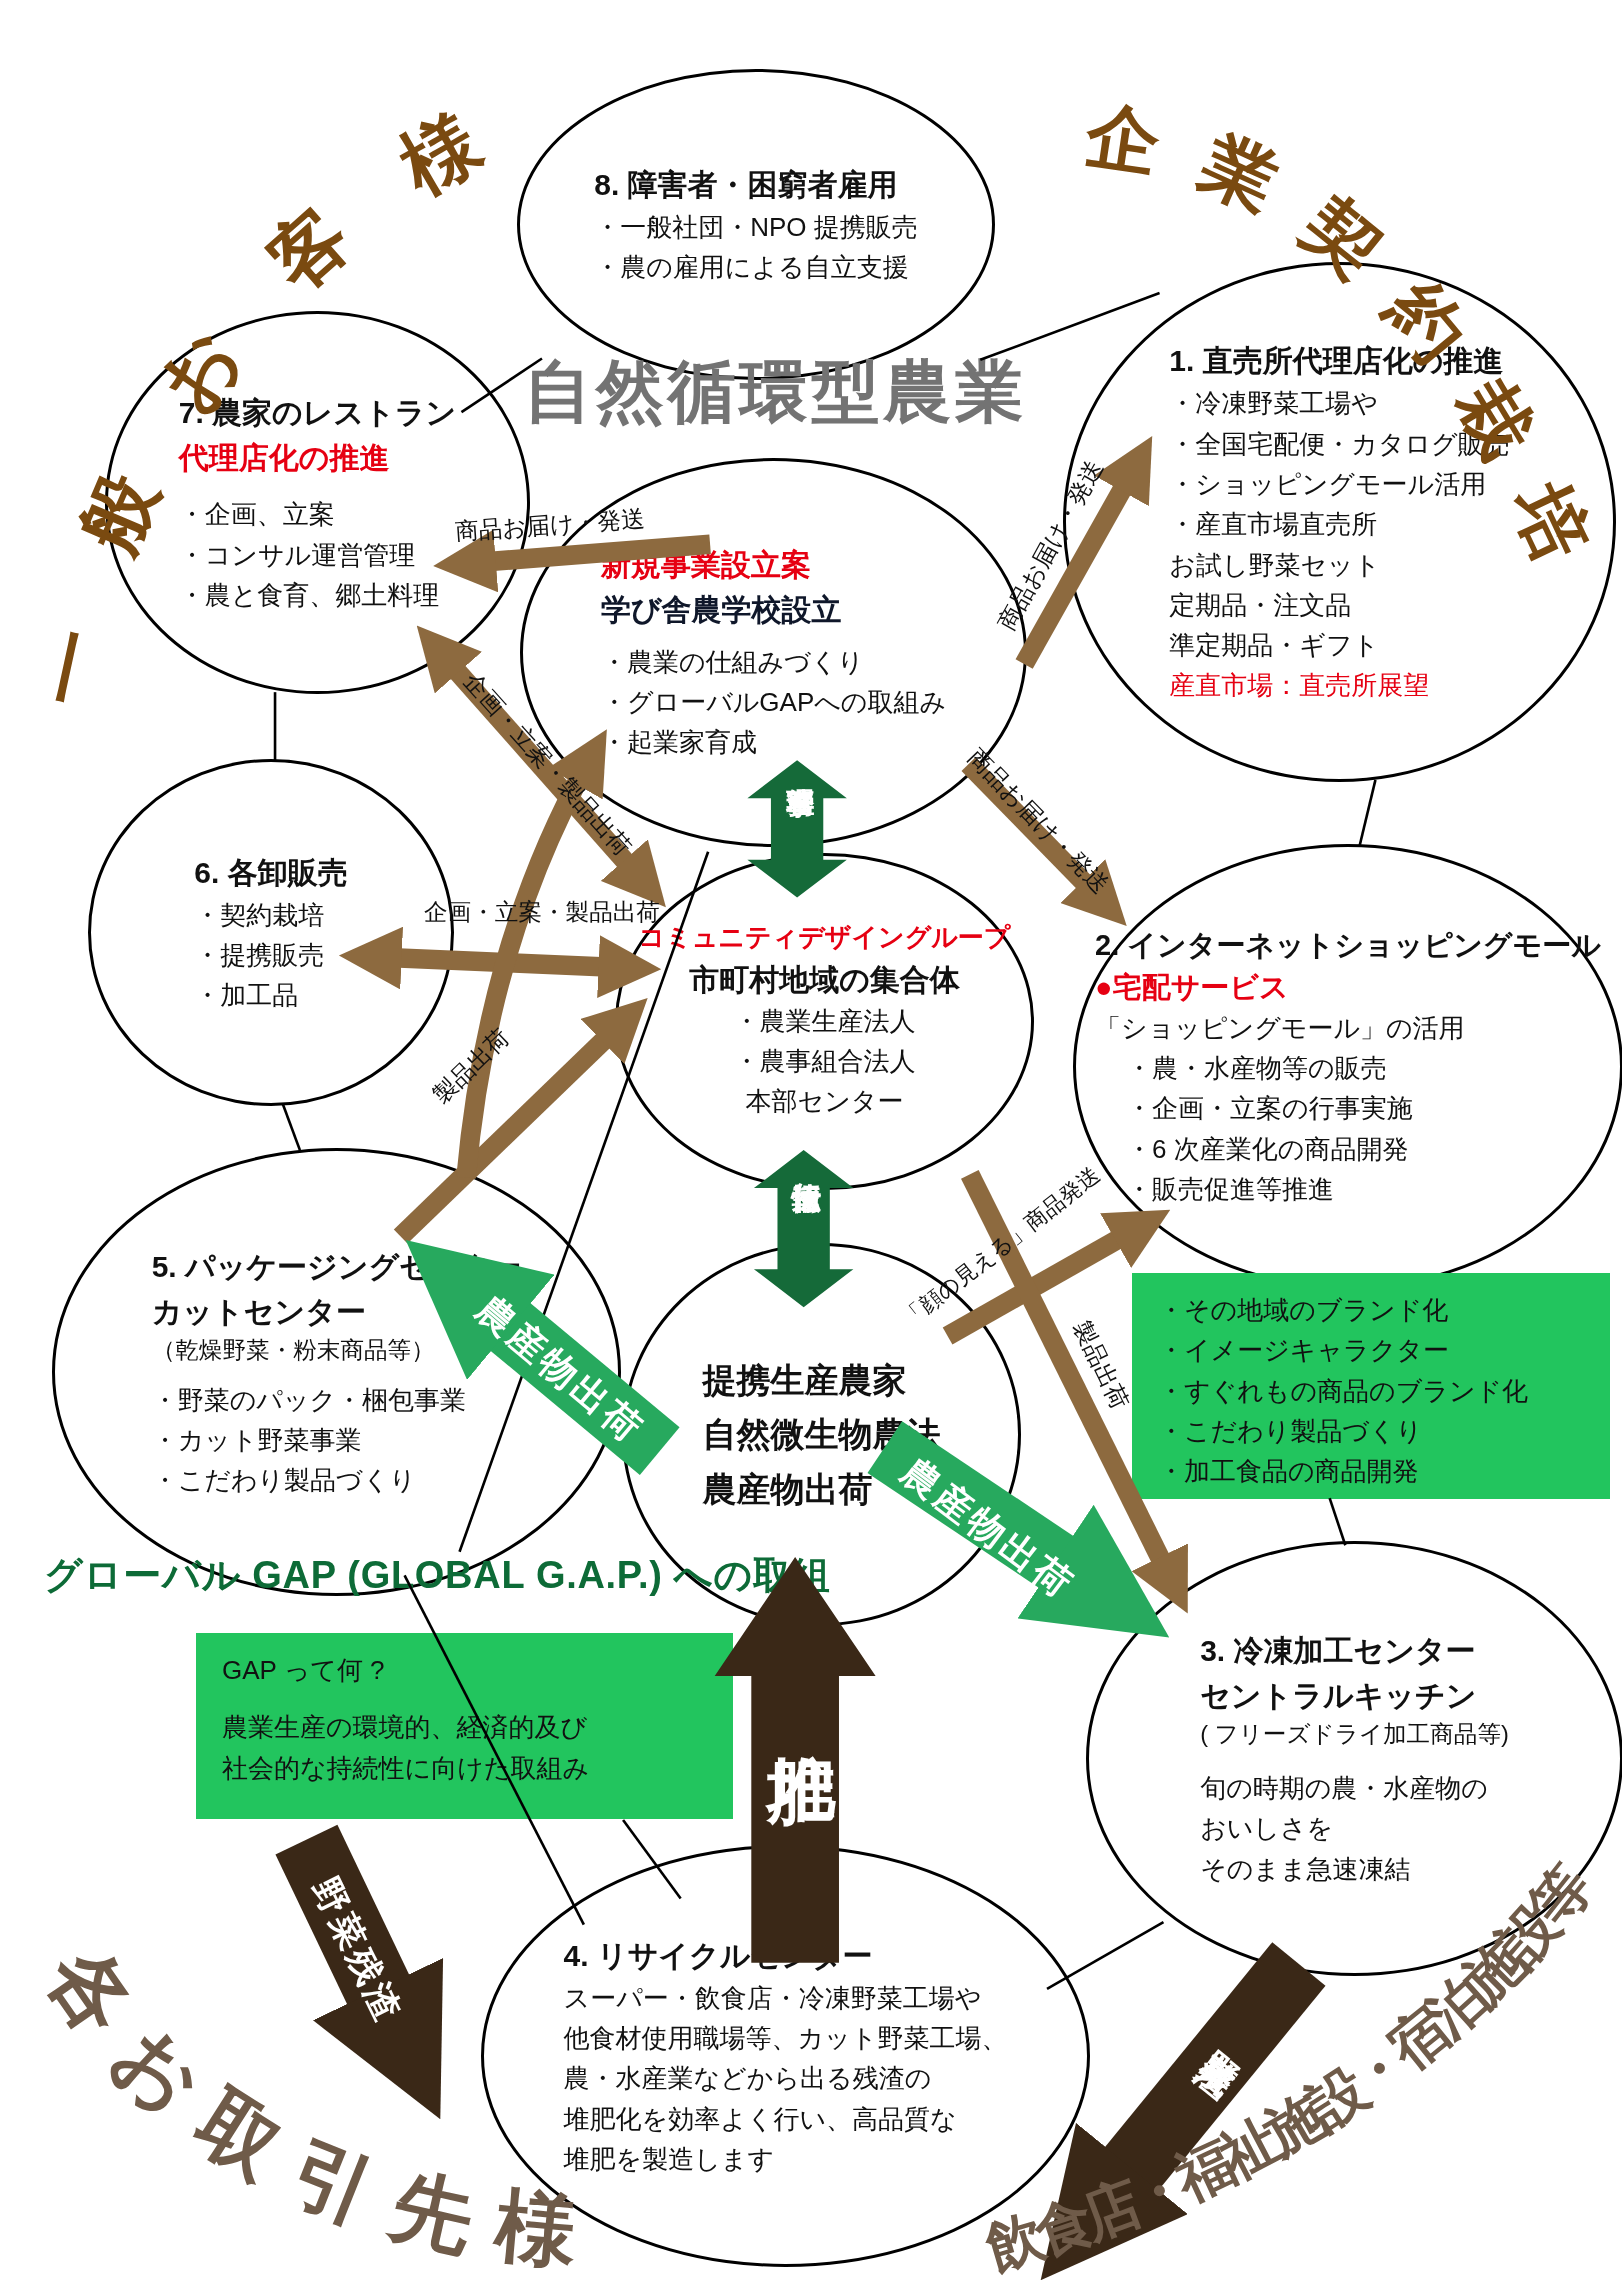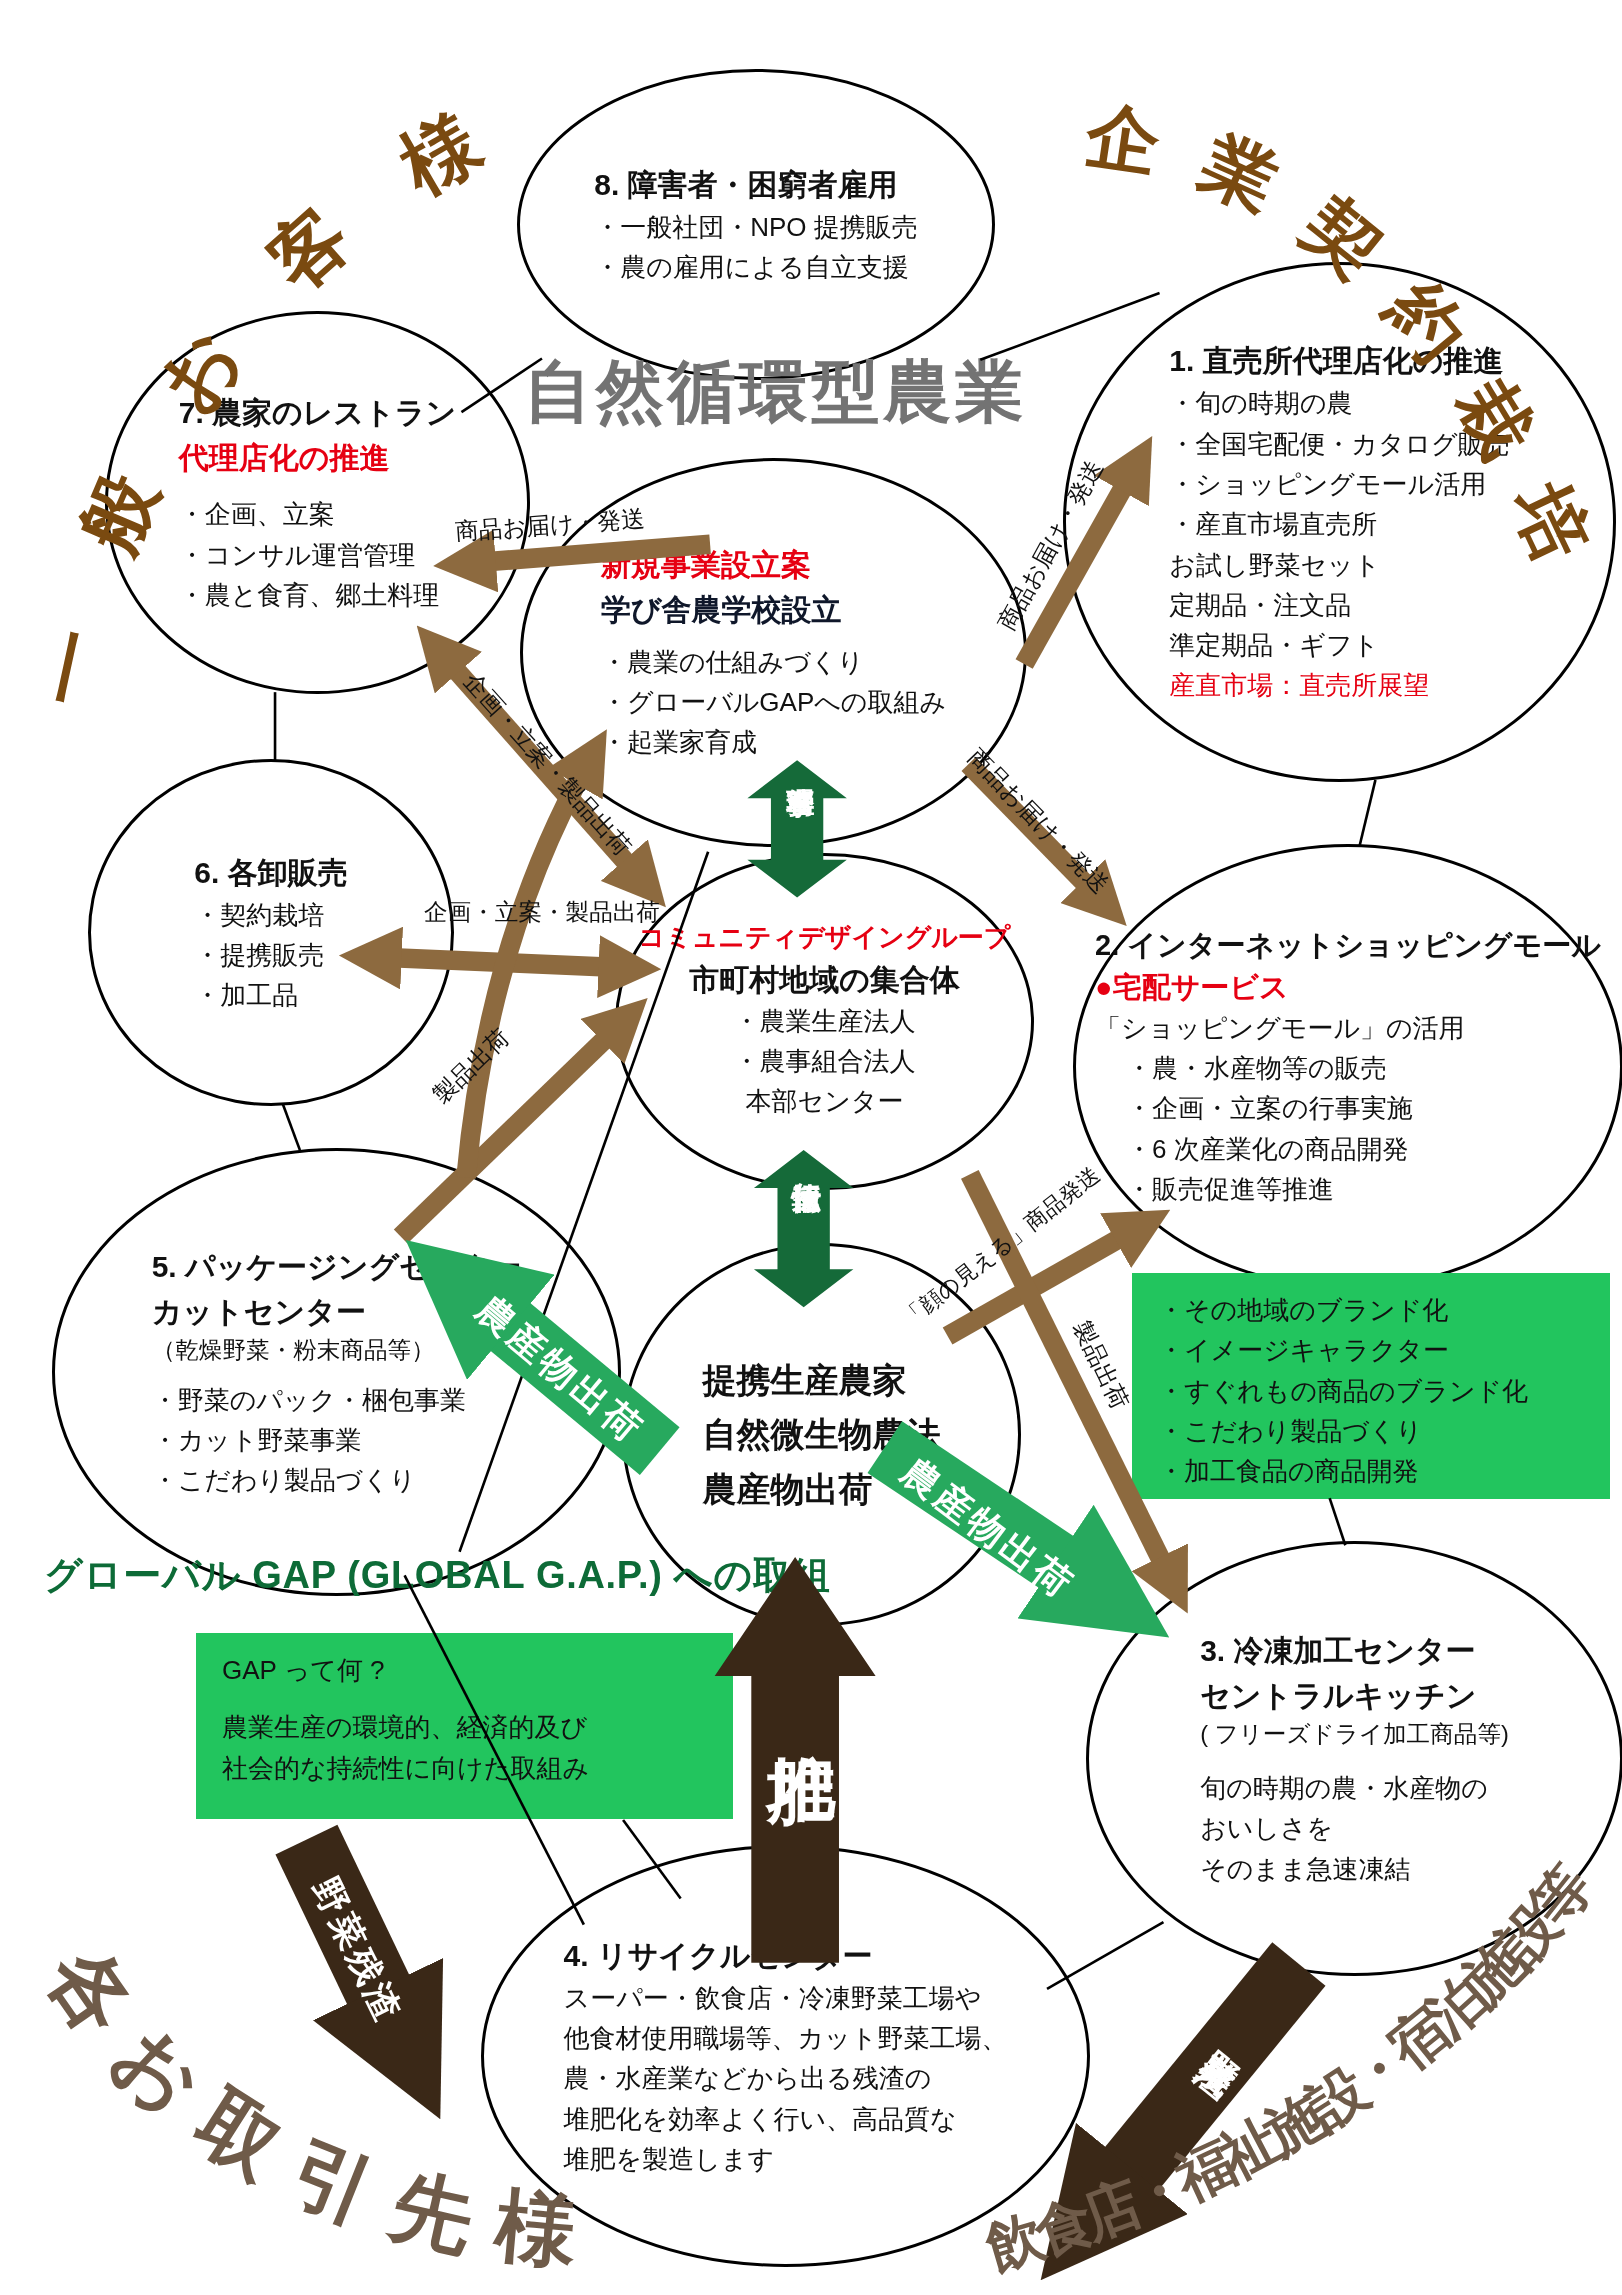--- a/index.html
+++ b/index.html
@@ -115,21 +115,21 @@
   <div class="nb">
     <div class="h">8. 障害者・困窮者雇用</div>
     <div class="it">・一般社団・NPO 提携販売</div>
     <div class="it">・農の雇用による自立支援</div>
   </div>
 </div>
 
 <div class="node" style="left:1063px;top:262px;width:553px;height:520px;">
   <div class="nb">
     <div class="h">1. 直売所代理店化の推進</div>
-    <div class="it">・旬の時期の農</div>
+    <div class="it">・冷凍野菜工場や</div>
     <div class="it">・全国宅配便・カタログ販売</div>
     <div class="it">・ショッピングモール活用</div>
     <div class="it">・産直市場直売所</div>
     <div class="it">お試し野菜セット</div>
     <div class="it">定期品・注文品</div>
     <div class="it">準定期品・ギフト</div>
     <div class="it red">産直市場：直売所展望</div>
   </div>
 </div>
 

